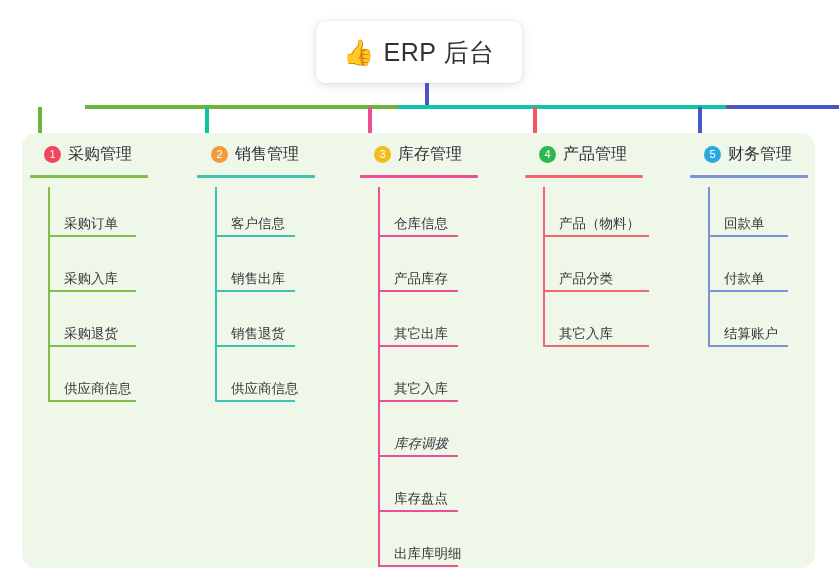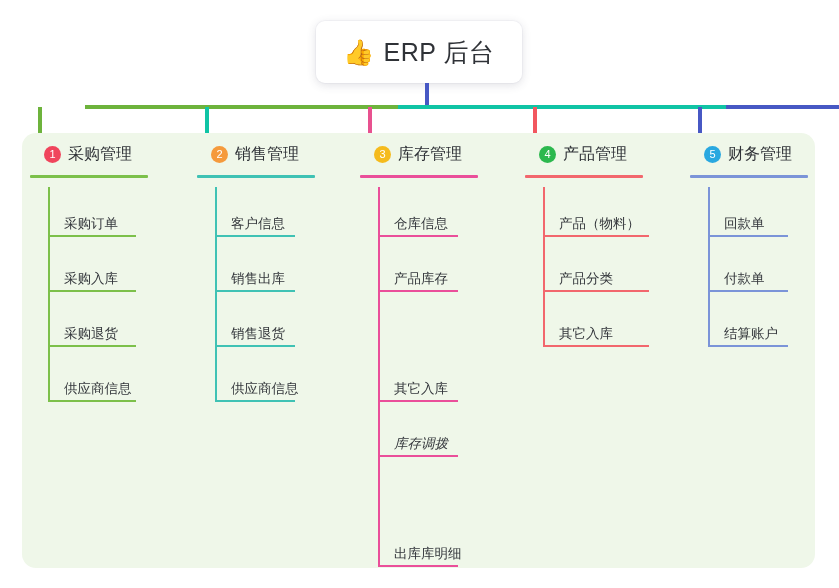--- a/index.html
+++ b/index.html
@@ -158,26 +158,34 @@
         <div class="branches" style="height: 385px;">
           <div class="spine" style="background: rgb(234, 79, 154); height: 380px;"></div>
           <div class="leaf" style="top: 0px; position: absolute; left: 0px; right: 0px;">
             <span class="leaf-label">仓库信息</span>
             <div class="leaf-rule" style="background: rgb(234, 79, 154); width: 80px;"></div>
           </div>
           <div class="leaf" style="top: 55px; position: absolute; left: 0px; right: 0px;">
             <span class="leaf-label">产品库存</span>
             <div class="leaf-rule" style="background: rgb(234, 79, 154); width: 80px;"></div>
           </div>
+          <div class="leaf" style="top: 110px; position: absolute; left: 0px; right: 0px;">
+            <span class="leaf-label">其它出库</span>
+            <div class="leaf-rule" style="background: rgb(234, 79, 154); width: 80px;"></div>
+          </div>
           <div class="leaf" style="top: 165px; position: absolute; left: 0px; right: 0px;">
             <span class="leaf-label">其它入库</span>
             <div class="leaf-rule" style="background: rgb(234, 79, 154); width: 80px;"></div>
           </div>
           <div class="leaf" style="top: 220px; position: absolute; left: 0px; right: 0px; font-style: italic;">
             <span class="leaf-label">库存调拨</span>
+            <div class="leaf-rule" style="background: rgb(234, 79, 154); width: 80px;"></div>
+          </div>
+          <div class="leaf" style="top: 275px; position: absolute; left: 0px; right: 0px;">
+            <span class="leaf-label">库存盘点</span>
             <div class="leaf-rule" style="background: rgb(234, 79, 154); width: 80px;"></div>
           </div>
           <div class="leaf" style="top: 330px; position: absolute; left: 0px; right: 0px;">
             <span class="leaf-label">出库库明细</span>
             <div class="leaf-rule" style="background: rgb(234, 79, 154); width: 80px;"></div>
           </div>
         </div>
       </div>
       <div class="col" style="left: 525px;">
         <div class="col-head">

